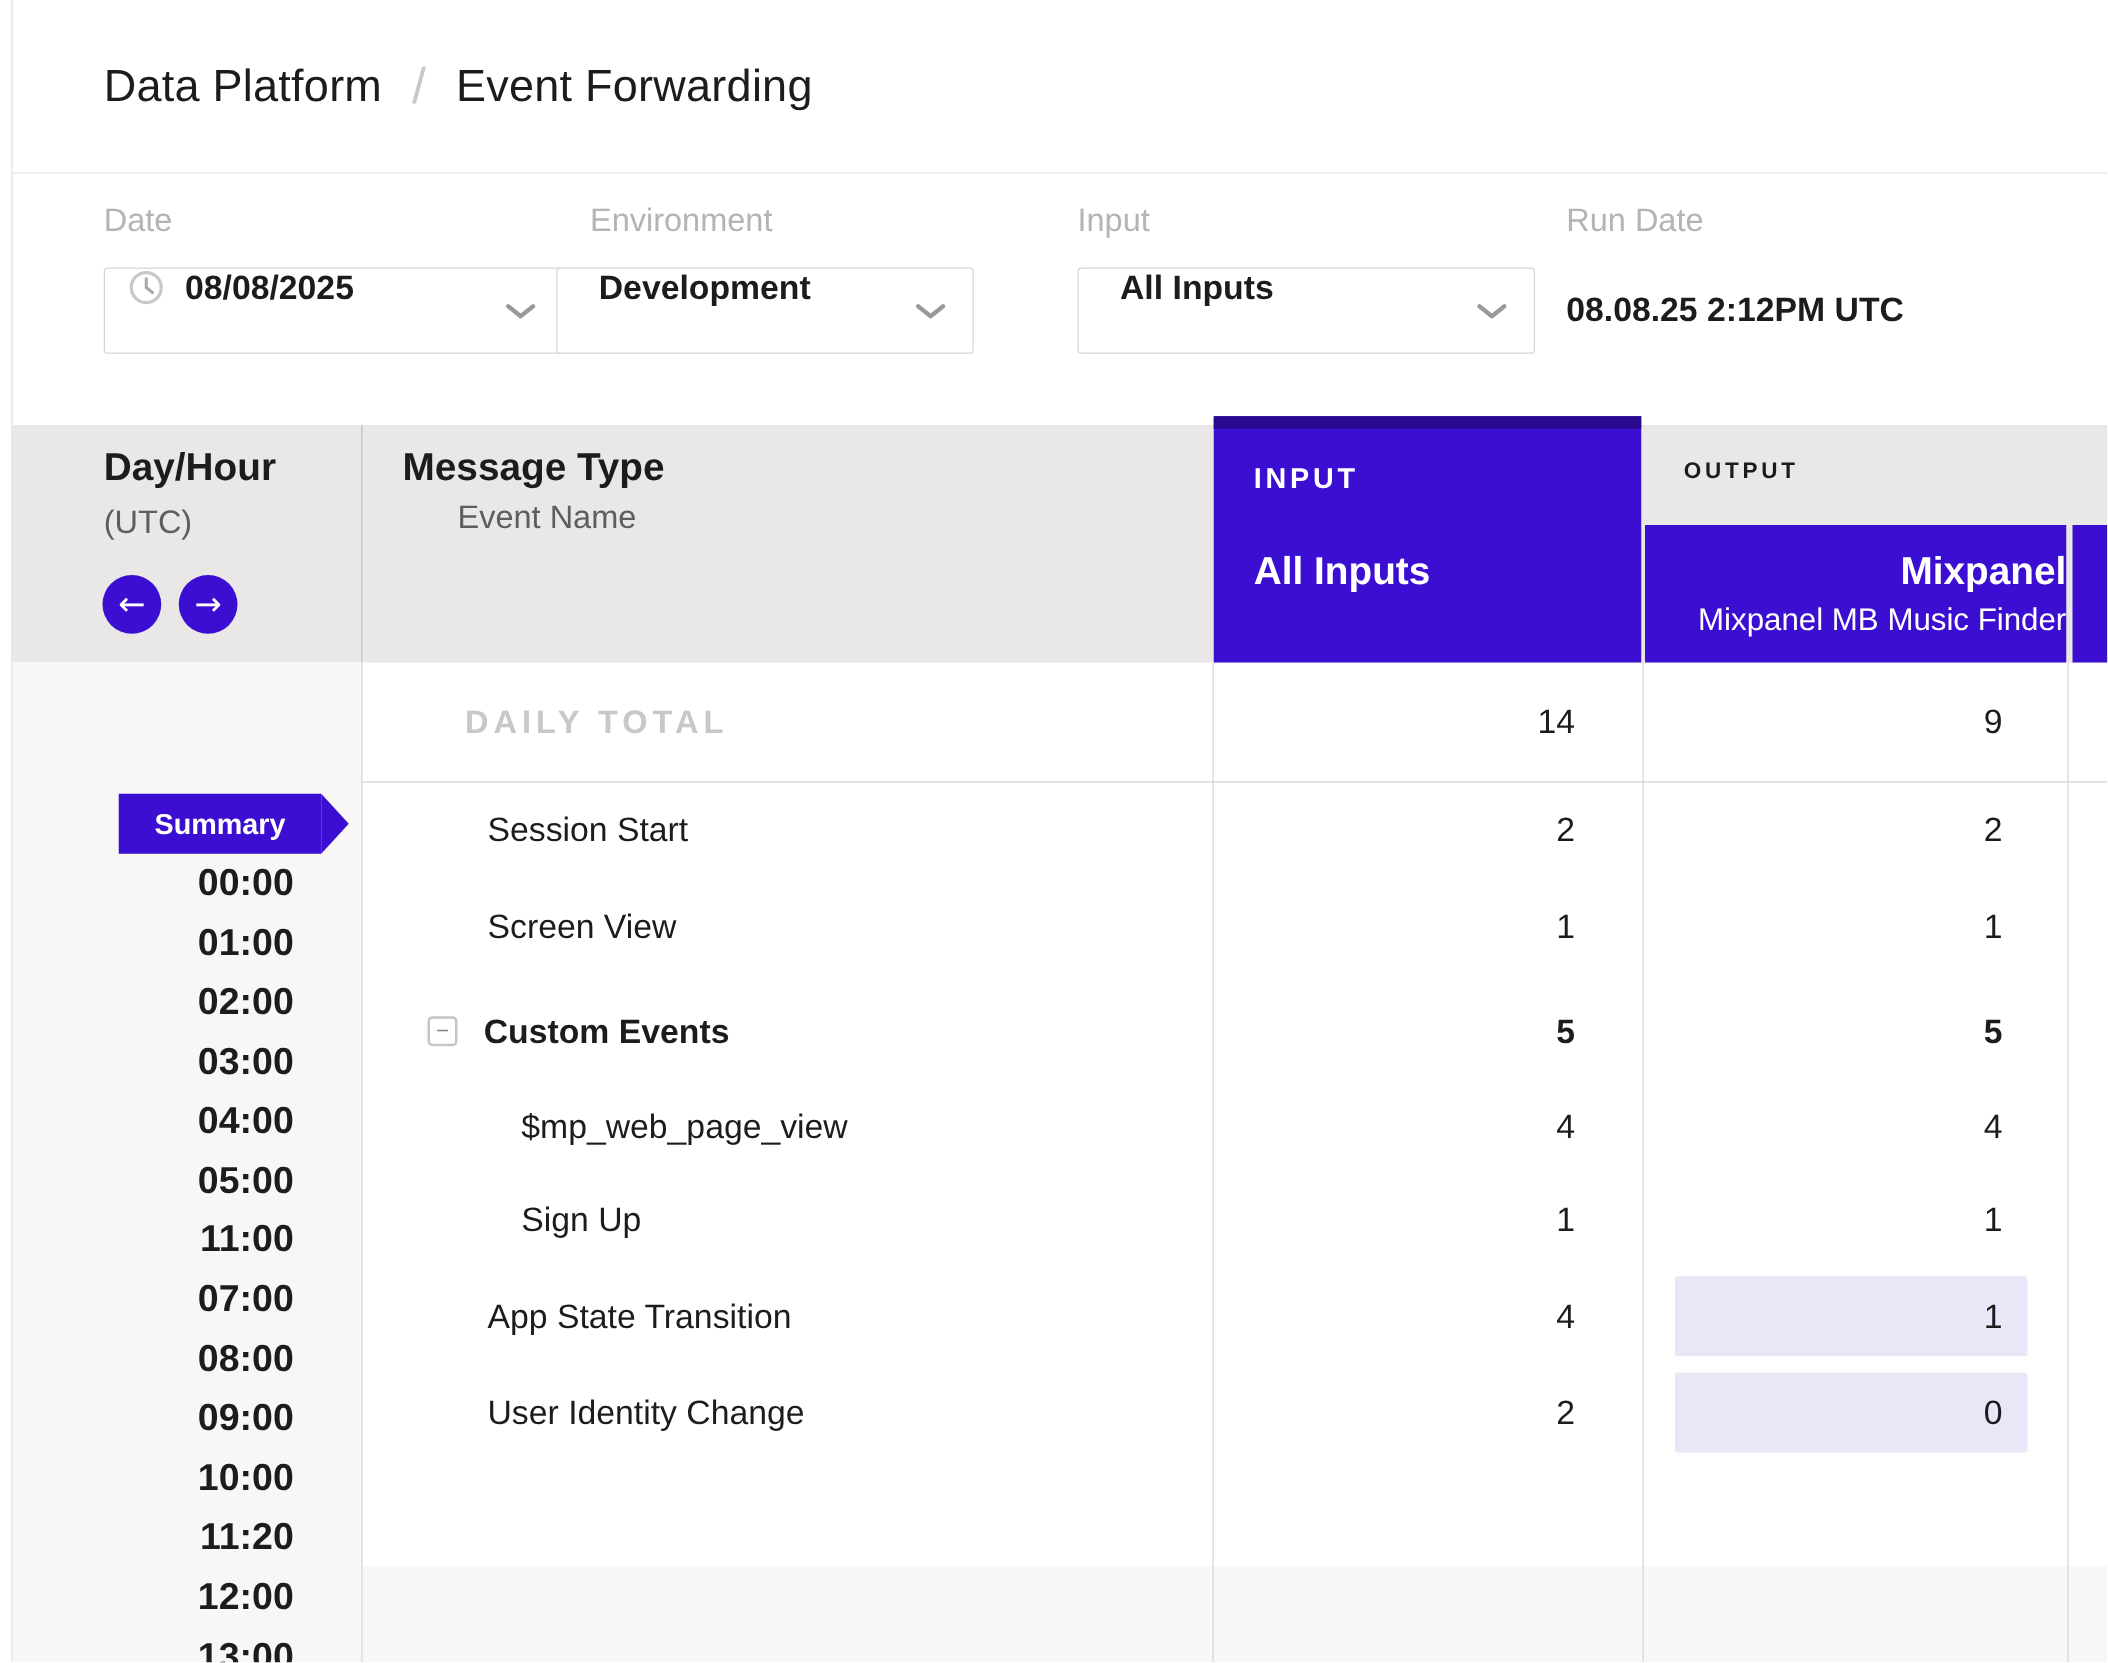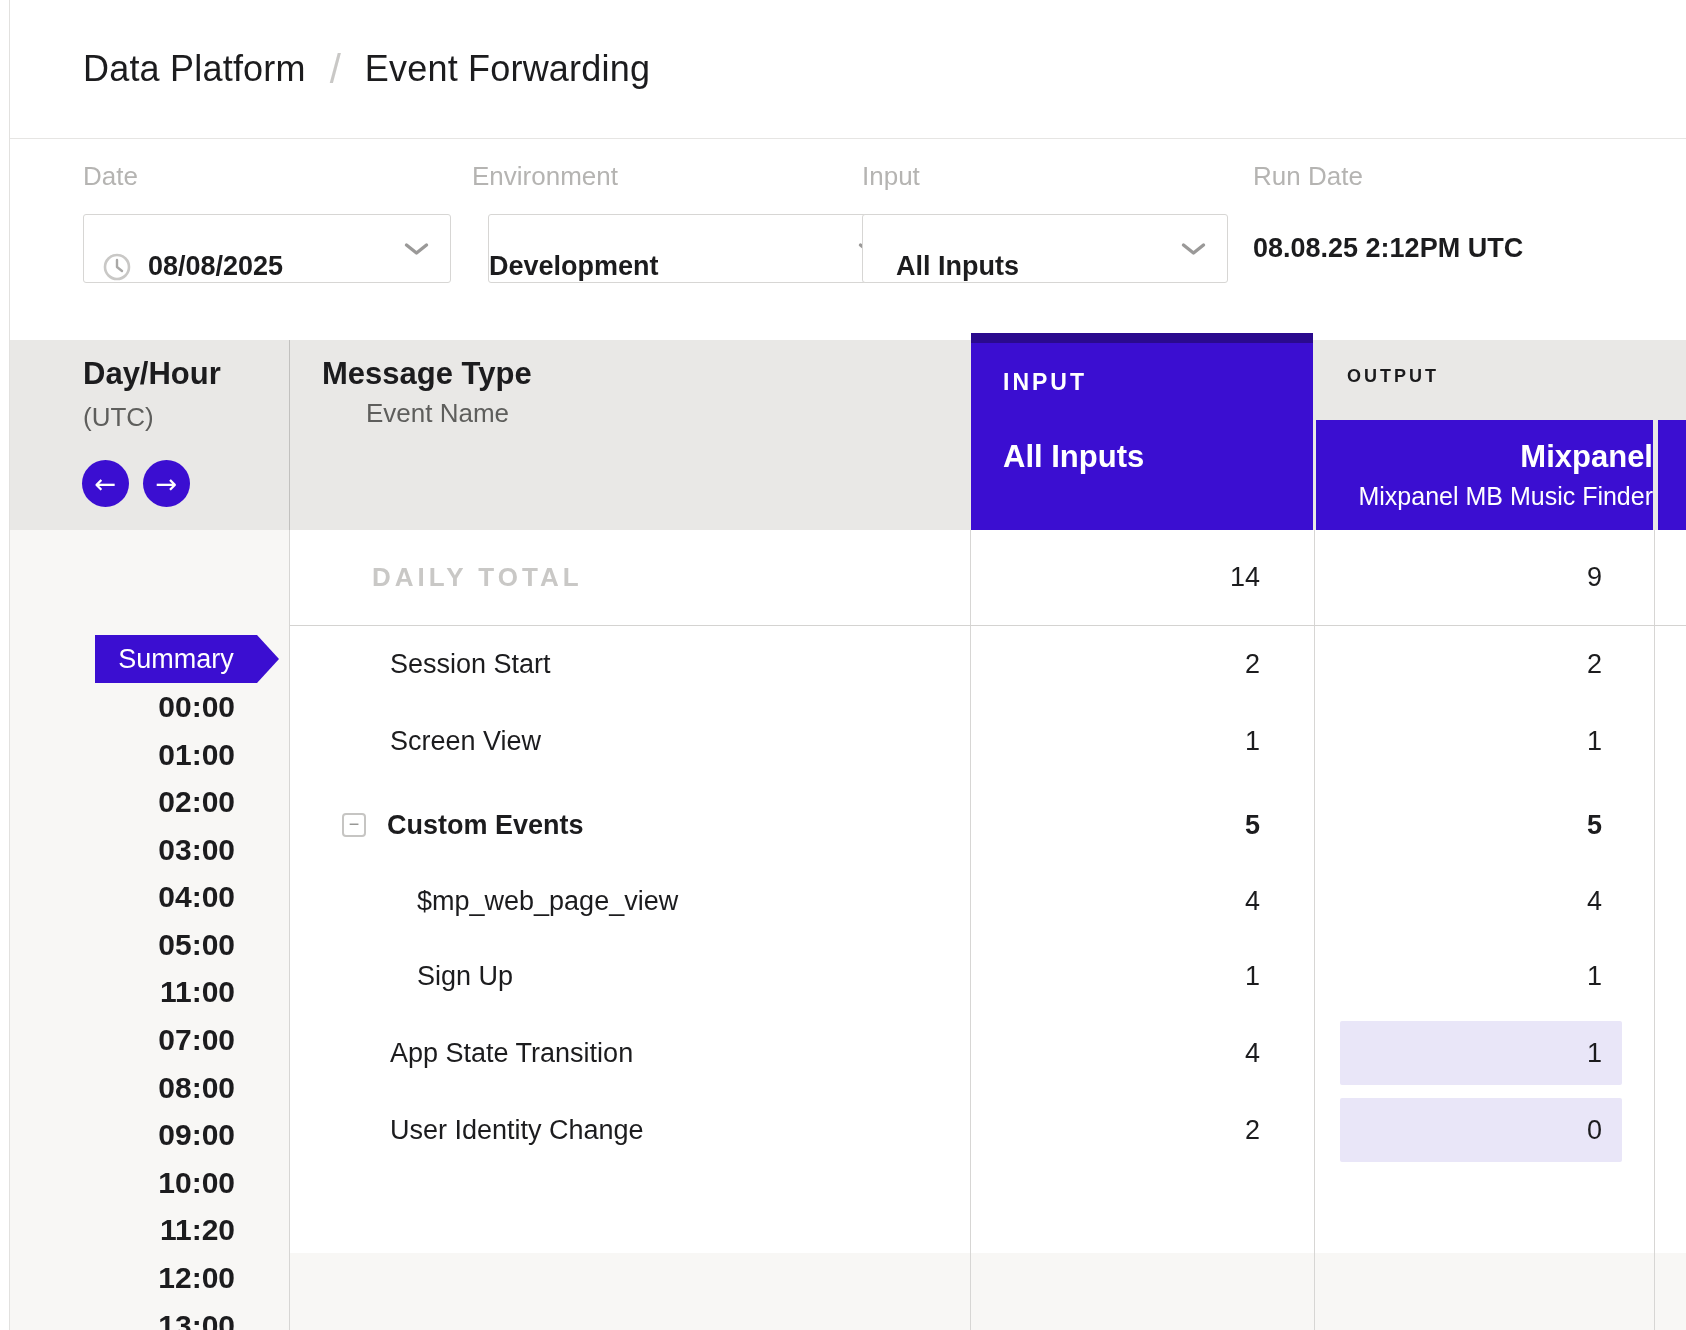--- a/index.html
+++ b/index.html
@@ -9,21 +9,21 @@
     -webkit-font-smoothing:antialiased;
   }
 
   
   .topbar{position:absolute;left:10px;right:0;top:0;height:139px;background:#fff;border-bottom:1px solid #e6e5e3;display:flex;align-items:center;padding-left:73px;box-sizing:border-box;}
   .crumb{font-size:36px;font-weight:500;letter-spacing:.2px;}
   .crumb-sep{font-size:40px;font-weight:300;color:#c9c8c6;margin:0 24px;}
 
   
   .flabel{position:absolute;top:161px;font-size:26px;color:#b5b4b2;}
-  .fbox{position:absolute;top:214px;height:69px;box-sizing:border-box;border:1px solid #d7d6d4;border-radius:3px;background:#fff;display:flex;align-items:flex-end;}
+  .fbox{position:absolute;top:214px;height:69px;box-sizing:border-box;border:1px solid #d7d6d4;border-radius:3px;background:#fff;display:flex;align-items:flex-start;}
   .fval{font-size:27px;font-weight:700;color:#1c1c1e;}
   .chev{position:absolute;right:21px;top:50%;transform:translateY(-50%);line-height:0;}
   .rundate{position:absolute;left:1253px;top:233px;font-size:27px;font-weight:700;}
 
   
   .band{position:absolute;left:10px;right:0;top:340px;height:190px;background:#e9e8e6;}
   .h-title{position:absolute;font-size:31px;font-weight:700;color:#1c1c1e;}
   .h-sub{position:absolute;font-size:26px;color:#5e5e5c;}
   .nav-btn{position:absolute;width:47px;height:47px;border-radius:50%;background:#3b0ed1;display:flex;align-items:center;justify-content:center;cursor:pointer;}
   .nav-btn span{color:#fff;font-size:26px;font-family:"DejaVu Sans",sans-serif;line-height:1;}
@@ -66,21 +66,21 @@
   .bold{font-weight:700;}
   .cell-in{position:absolute;right:426px;top:0;height:76px;line-height:76px;font-size:27px;}
   .cell-out{position:absolute;right:84px;top:0;height:76px;line-height:76px;font-size:27px;}
   .dt-row .cell-in,.dt-row .cell-out{height:95px;line-height:95px;}
   .hl{position:absolute;right:64px;top:6px;width:282px;height:64px;background:#e9e6f8;border-radius:2px;}
   .collapse-box{position:absolute;left:342px;top:26px;width:24px;height:24px;box-sizing:border-box;border:2px solid #c6c5c3;border-radius:4px;display:flex;align-items:center;justify-content:center;cursor:pointer;}
   .collapse-box span{color:#8a8a88;font-size:18px;line-height:1;margin-top:-2px;}
 
   
   .summary-badge{position:absolute;left:95px;top:635px;width:162px;height:48px;background:#3b0ed1;display:flex;align-items:center;justify-content:center;cursor:pointer;}
-  .summary-badge span{color:#fff;font-size:27px;font-weight:400;}
+  .summary-badge span{color:#fff;font-size:23px;font-weight:700;}
   .summary-tip{position:absolute;left:257px;top:635px;width:0;height:0;border-top:24px solid transparent;border-bottom:24px solid transparent;border-left:22px solid #3b0ed1;}
   .hour{position:absolute;left:0;width:235px;height:30px;line-height:30px;text-align:right;font-size:30px;font-weight:700;color:#1c1c1e;cursor:pointer;}
 </style>
 </head>
 <body>
 
 <div class="page">
 
   <div class="topbar">
     <span class="crumb">Data Platform</span>
@@ -98,21 +98,21 @@
     </span>
     <span class="fval" style="margin-left:16px">08/08/2025</span>
     <span class="chev">
       <svg width="25" height="13" viewBox="0 0 25 13">
           <path d="M2.5 2.5 L12.5 10.5 L22.5 2.5" fill="none" stroke="#9a9998" stroke-width="3.4" stroke-linecap="round" stroke-linejoin="round"></path>
         </svg>
     </span>
   </div>
 
   <div class="flabel" style="left:472px">Environment</div>
-  <div class="fbox" style="left:488px;width:417px;">
+  <div class="fbox" style="left:445px;width:334px;padding-left:33px">
     <span class="fval">Development</span>
     <span class="chev">
       <svg width="25" height="13" viewBox="0 0 25 13">
           <path d="M2.5 2.5 L12.5 10.5 L22.5 2.5" fill="none" stroke="#9a9998" stroke-width="3.4" stroke-linecap="round" stroke-linejoin="round"></path>
         </svg>
     </span>
   </div>
 
   <div class="flabel" style="left:862px">Input</div>
   <div class="fbox" style="left:862px;width:366px;padding-left:33px">

